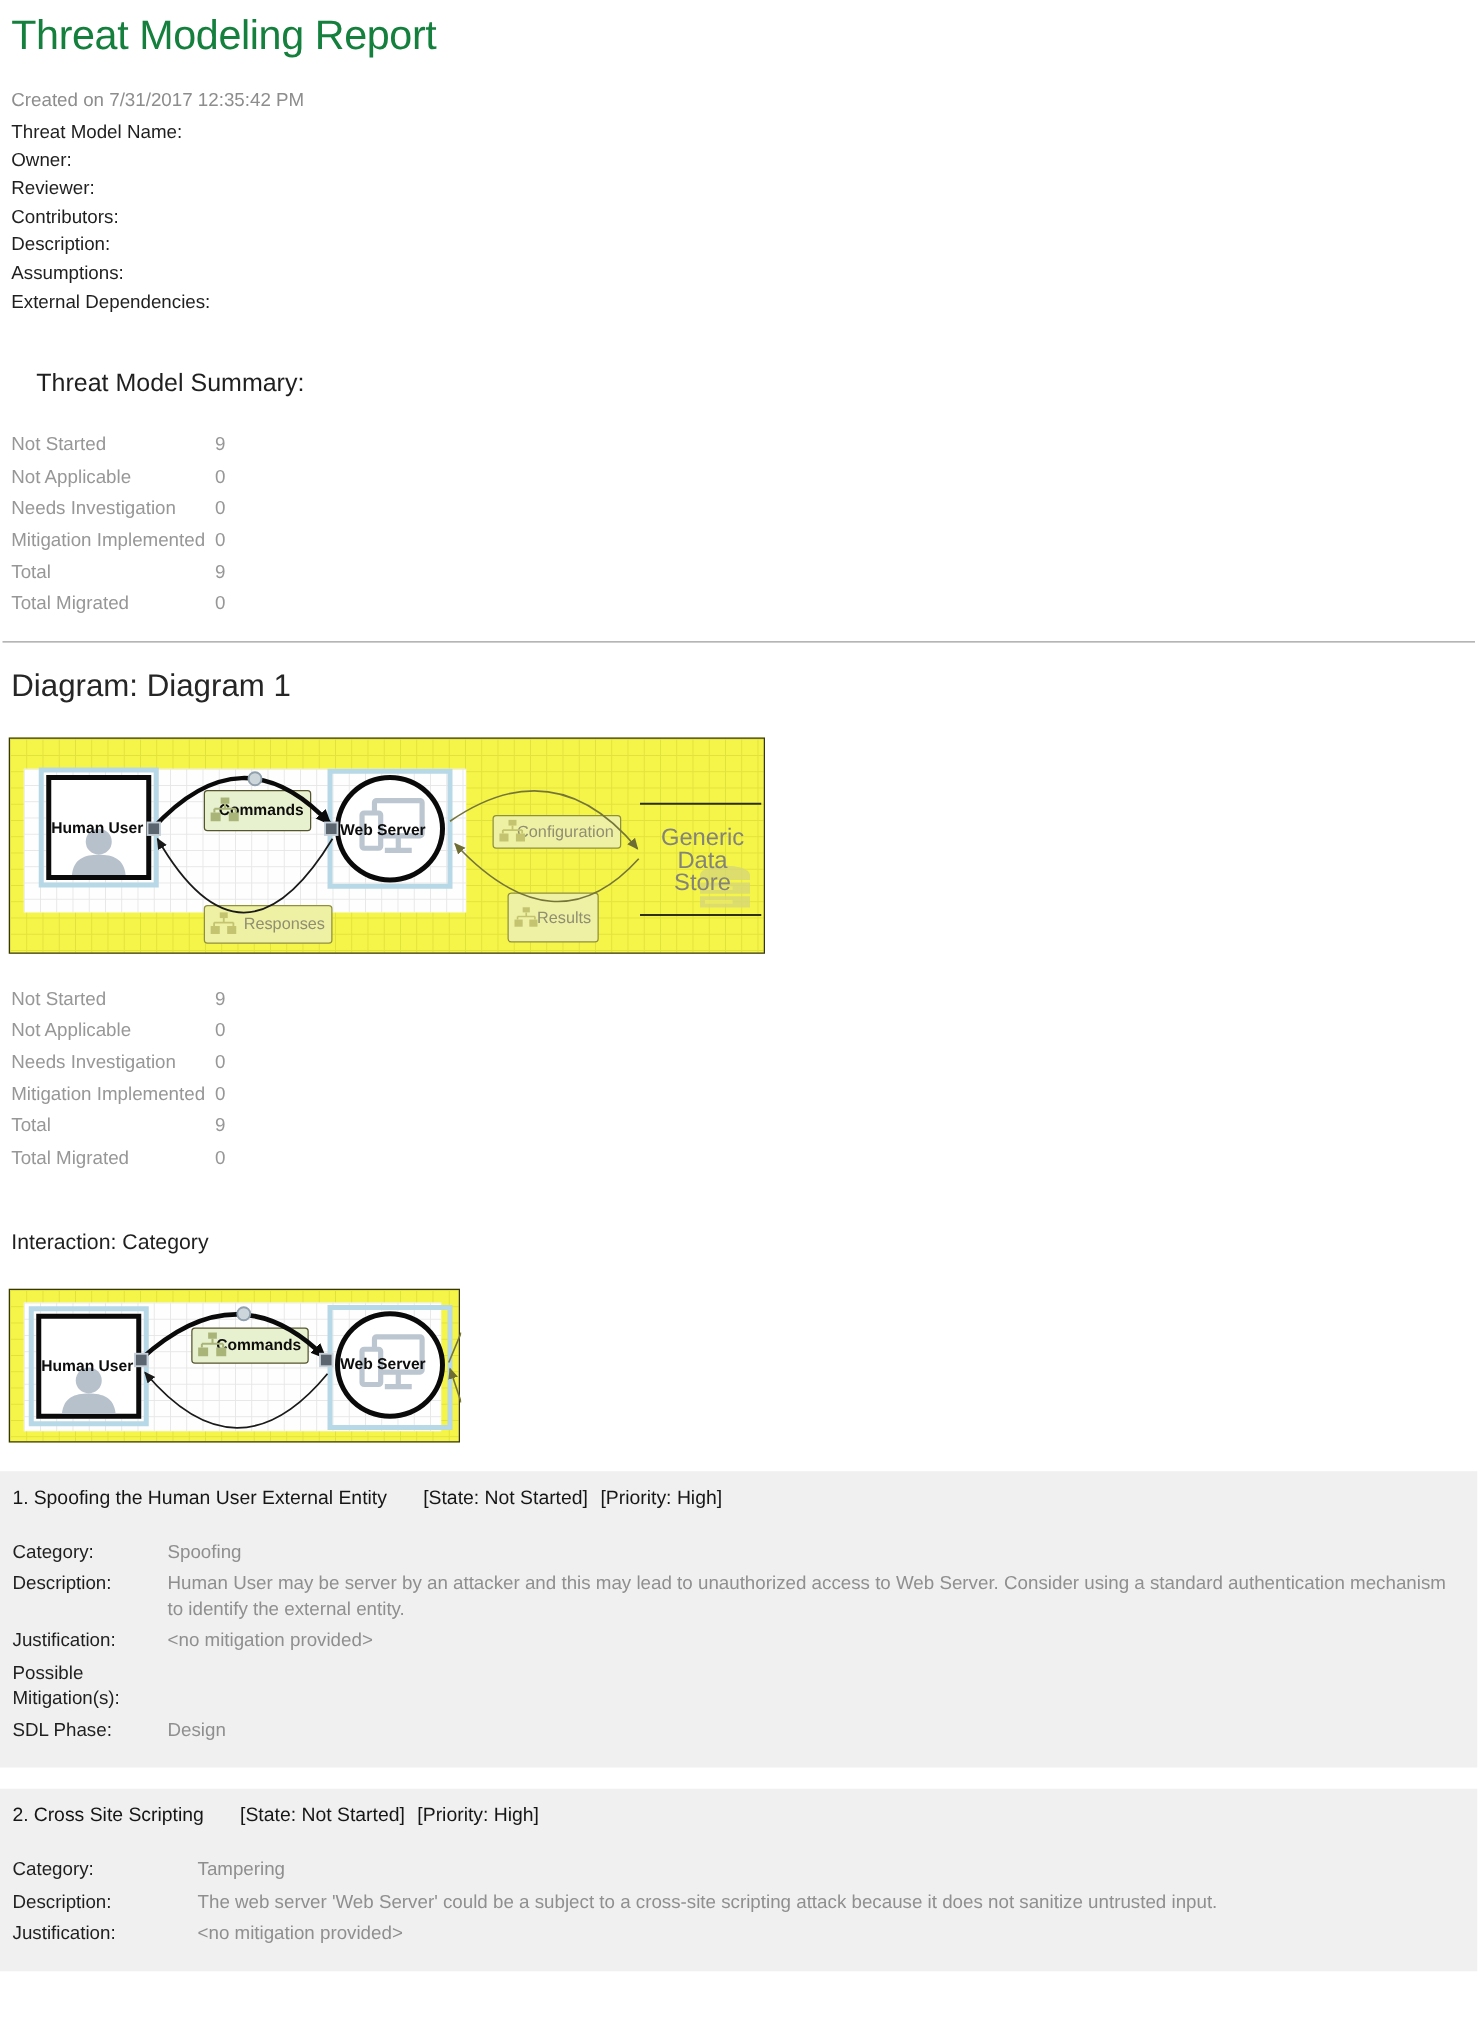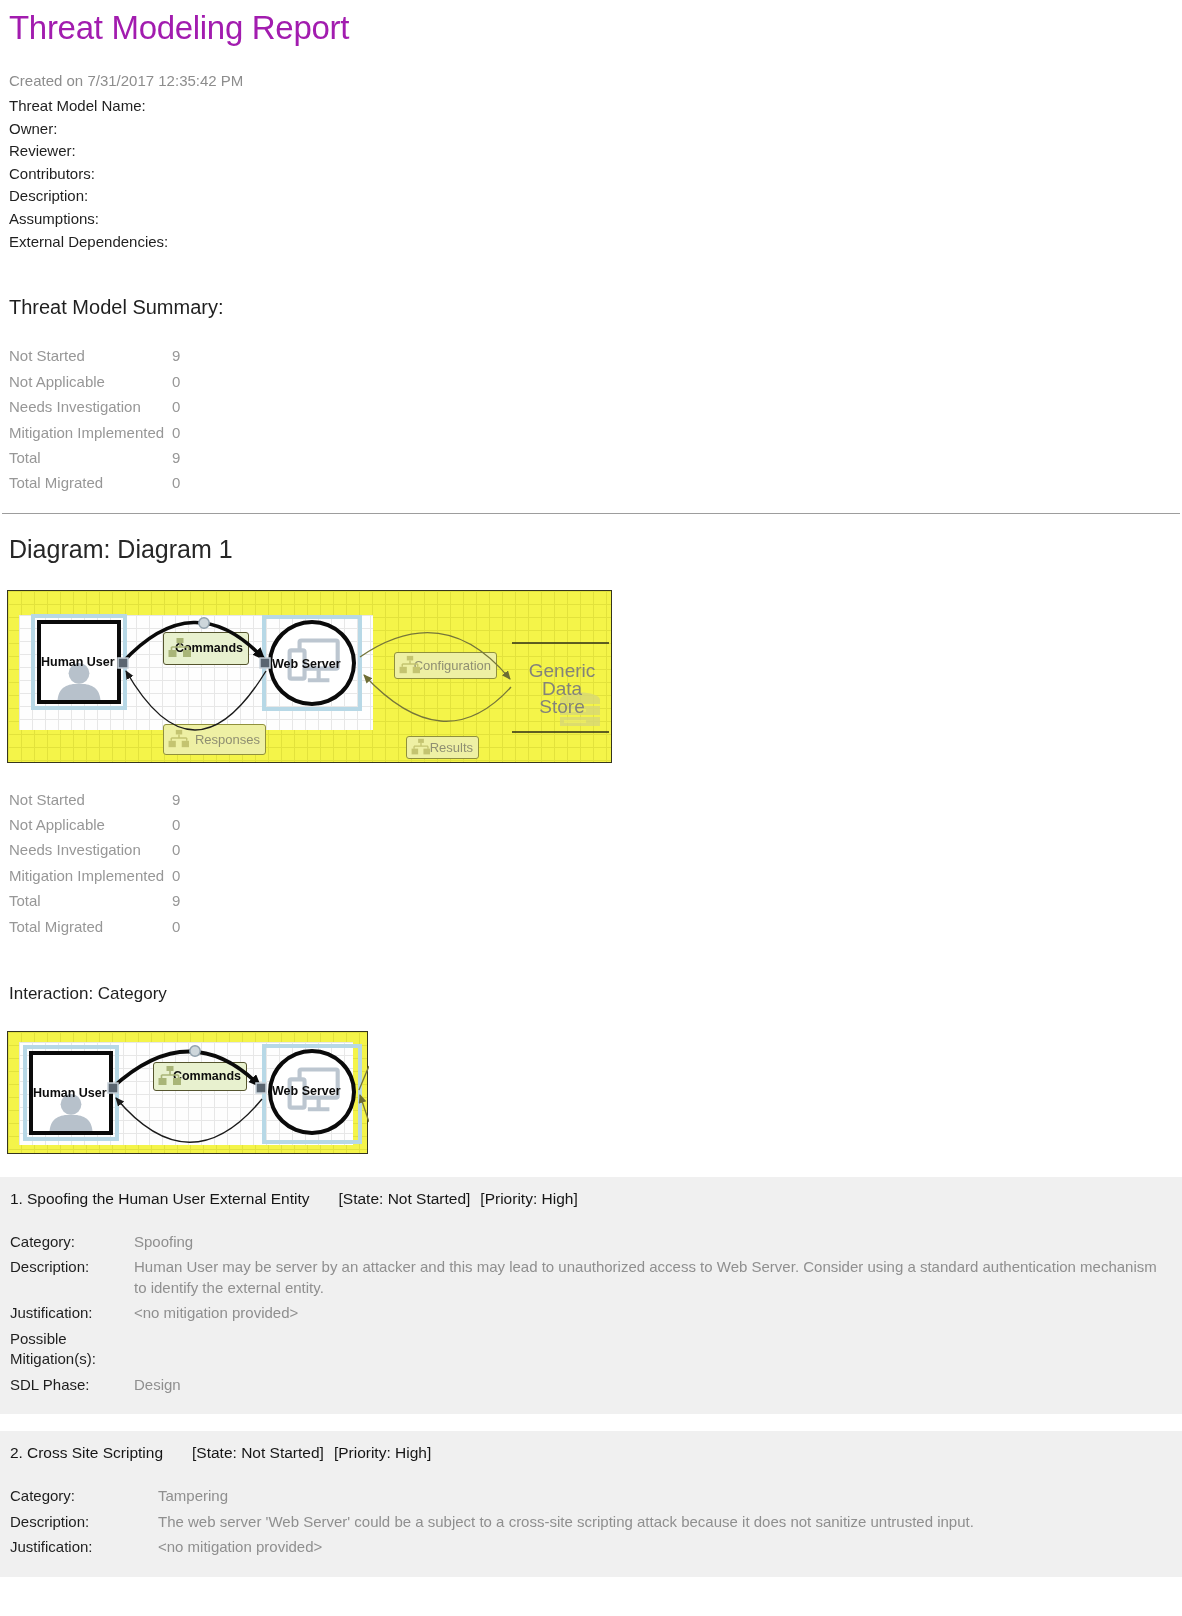--- a/index.html
+++ b/index.html
@@ -5,25 +5,25 @@
   * { box-sizing: border-box; }
   html,body { margin:0; padding:0; background:#ffffff; }
   body {
     width:1182px; height:1616px; overflow:hidden;
     font-family:"Liberation Sans","DejaVu Sans",sans-serif;
     color:#1f1f1f;
   }
   .pad { padding-left:9px; padding-right:10px; }
 
   
-  .report-title { font-size:33px; font-weight:400; letter-spacing:-0.3px; color:#a21caf; padding-top:9px; }
+  .report-title { font-size:33px; font-weight:400; letter-spacing:-0.3px; color:#15803d; padding-top:9px; }
   .created-on { margin-top:25px; font-size:15px; color:#8d8d8d; }
   .meta-field { font-size:15px; color:#1f1f1f; line-height:22.6px; }
 
-  .summary-heading { font-size:20px; font-weight:400; color:#1f1f1f; }
+  .summary-heading { font-size:20px; font-weight:400; color:#1f1f1f;margin-left:20px; }
   .tm-summary-heading { margin-top:43px; }
   .summary-table { margin-top:24px; }
   .summary-row { display:flex; height:25.4px; align-items:center; font-size:15px; color:#979797; }
   .summary-label { width:163px; }
   .summary-value { width:40px; }
 
   .section-divider { border:none; border-top:1px solid #9d9d9d; margin:17px 2px 0 2px; }
 
   .diagram-heading { font-size:25px; font-weight:400; color:#262626; margin-top:21px; }
 
@@ -176,21 +176,21 @@
   <div class="flow-box flow-box-faded" style="left:155px; top:133px; width:103px; height:31px;">
     <svg class="dataflow-icon" width="22" height="20" viewBox="0 0 24 22" style="color:#c4c470;">
       <rect x="8.5" y="1" width="7" height="5" fill="currentColor"></rect>
       <path d="M12 6 V10 M3.5 10 H20.5 M3.5 10 V13 M20.5 10 V13" stroke="currentColor" stroke-width="1.6" fill="none"></path>
       <rect x="0.5" y="13" width="8" height="7" fill="currentColor"></rect>
       <rect x="15" y="13" width="8" height="7" fill="currentColor"></rect>
     </svg>
     <span class="flow-text">Responses</span>
   </div>
 
-  <div class="flow-box flow-box-faded" style="left:398px; top:145px; width:73px; height:23px;text-align:center;">
+  <div class="flow-box flow-box-faded" style="left:398px; top:123px; width:73px; height:40px;text-align:center;">
     <svg class="dataflow-icon" width="20" height="18" viewBox="0 0 24 22" style="color:#c4c470;">
       <rect x="8.5" y="1" width="7" height="5" fill="currentColor"></rect>
       <path d="M12 6 V10 M3.5 10 H20.5 M3.5 10 V13 M20.5 10 V13" stroke="currentColor" stroke-width="1.6" fill="none"></path>
       <rect x="0.5" y="13" width="8" height="7" fill="currentColor"></rect>
       <rect x="15" y="13" width="8" height="7" fill="currentColor"></rect>
     </svg>
     <span class="flow-text">Results</span>
   </div>
 
   <div>

